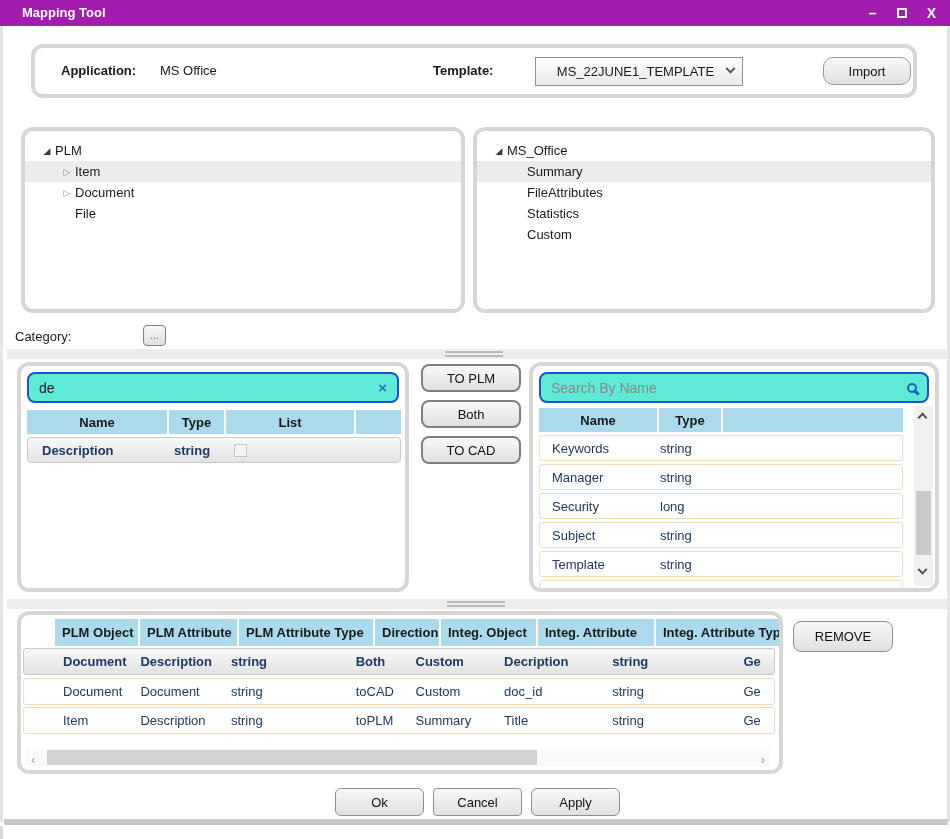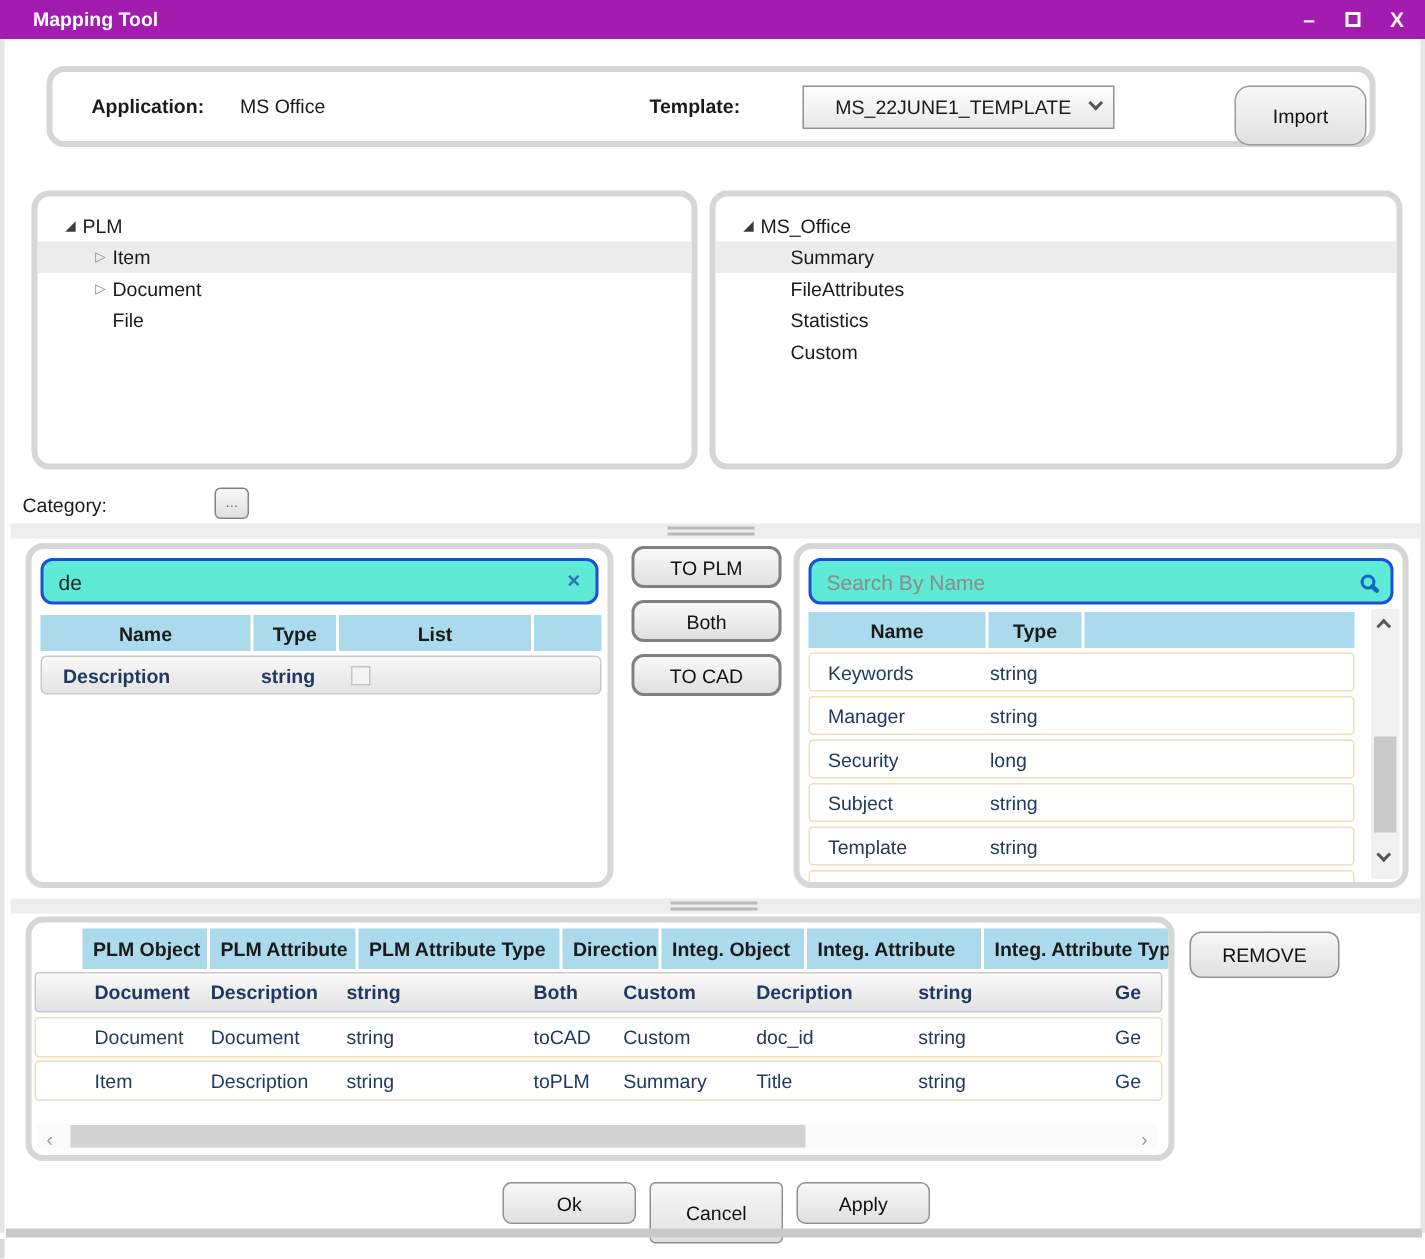--- a/index.html
+++ b/index.html
@@ -99,21 +99,21 @@
   </div>
 
   <div class="panel app-panel">
     <span class="lbl b" style="left:26px">Application:</span>
     <span class="lbl" style="left:125px">MS Office</span>
     <span class="lbl b" style="left:398px">Template:</span>
     <div class="dropdown">
       <span class="val">MS_22JUNE1_TEMPLATE</span>
       <span class="chev down"></span>
     </div>
-    <button class="btn" style="left:788px; top:9px; width:88px; height:40px; border-width:1px; border-color:#9a9a9a; border-radius:10px;">Import</button>
+    <button class="btn" style="left:788px; top:9px; width:88px; height:28px; border-width:1px; border-color:#9a9a9a; border-radius:10px;">Import</button>
   </div>
 
   <div class="panel tree-left">
     <div class="trow tpad" style="padding-left:14px">
       <span class="tw">◢</span>
       <span>PLM</span>
     </div>
     <div class="trow sel" style="padding-left:34px">
       <span class="tw hollow">▷</span>
       <span>Item</span>
@@ -266,18 +266,18 @@
     <div class="hscroll">
       <span class="sarr" style="left:6px">‹</span>
       <div class="hthumb" style="left:22px; width:490px"></div>
       <span class="sarr" style="right:6px">›</span>
     </div>
   </div>
 
   <button class="btn" style="left:790px; top:621px; width:100px; height:31px; border-width:1px; border-color:#8f8f8f; border-radius:8px;">REMOVE</button>
 
   <button class="btn" style="left:332px; top:788px; width:89px; height:28px; border-width:1px; border-color:#8f8f8f; border-radius:6px;">Ok</button>
-  <button class="btn" style="left:430px; top:788px; width:89px; height:41px; border-width:1px; border-color:#8f8f8f; border-radius:4px;">Cancel</button>
+  <button class="btn" style="left:430px; top:788px; width:89px; height:28px; border-width:1px; border-color:#8f8f8f; border-radius:4px;">Cancel</button>
   <button class="btn" style="left:528px; top:788px; width:89px; height:28px; border-width:1px; border-color:#8f8f8f; border-radius:6px;">Apply</button>
 
   <div class="bstrip"></div>
 </div>
 <div class="ltab"></div>
 
 </body></html>

